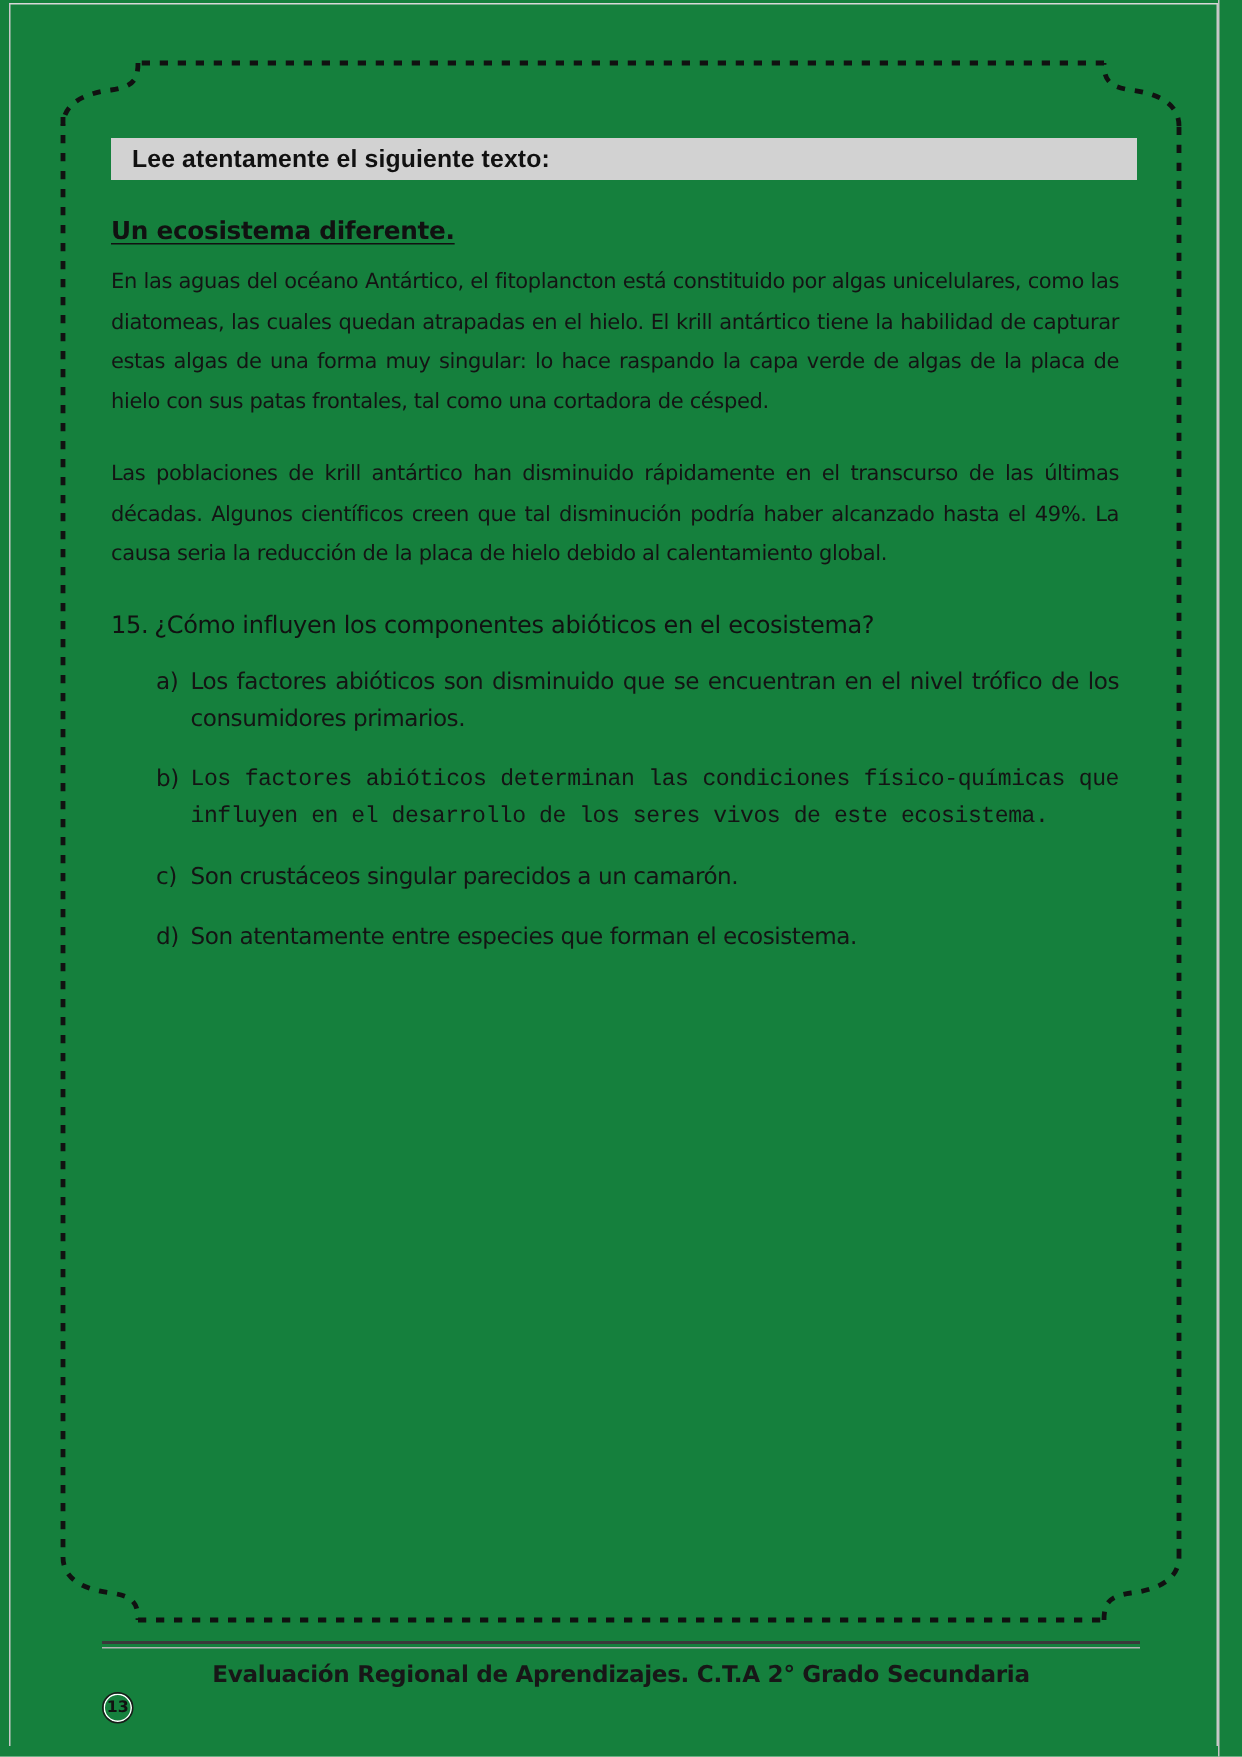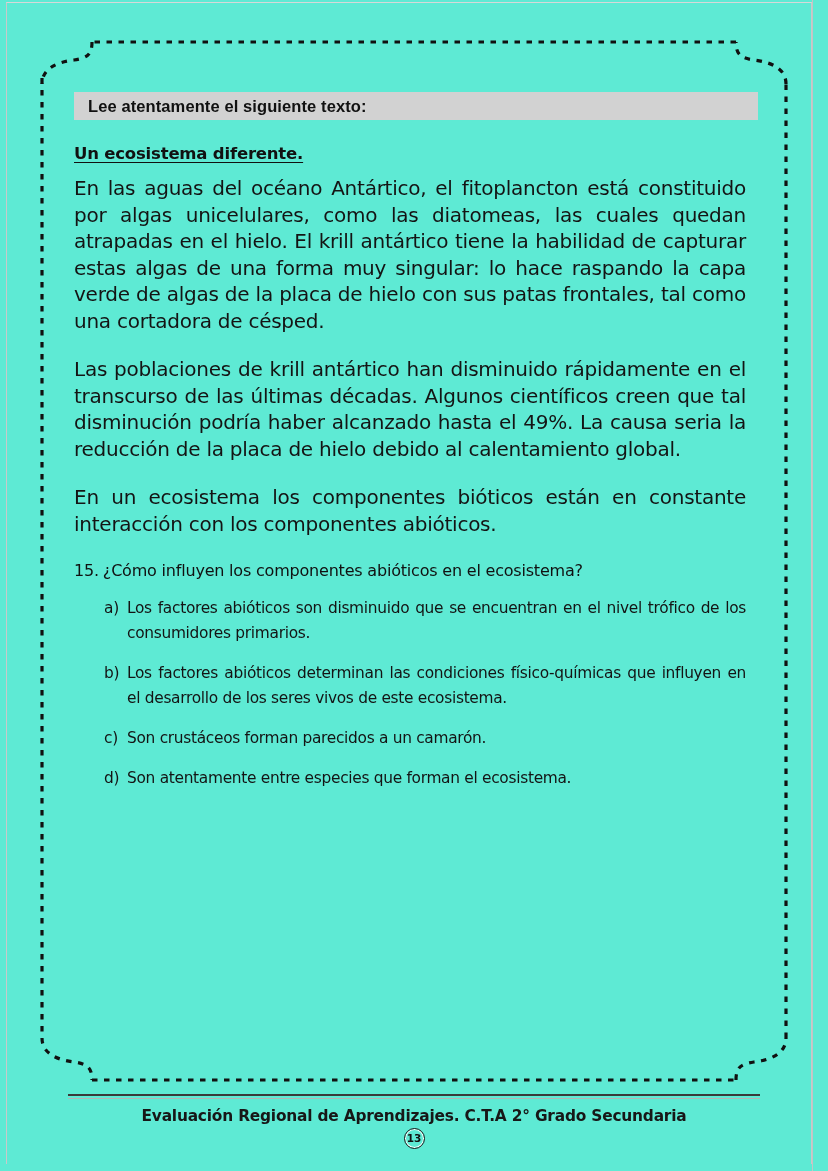--- a/index.html
+++ b/index.html
@@ -14,21 +14,21 @@
     font-family: "DejaVu Sans", sans-serif;
     color: #1a1a1a;
     overflow: hidden;
   }
 
   
   #page {
     position: relative;
     width: 828px;
     height: 1171px;
-    background: #5eead4;
+    background: #15803d;
     box-sizing: border-box;
   }
 
   
   .page-frame {
     position: absolute;
     left: 6px;
     top: 2px;
     width: 806px;
     height: 1162px;
@@ -102,21 +102,21 @@
     color: #111;
     text-decoration: underline;
     text-underline-offset: 3px;
     letter-spacing: -0.2px;
     margin-bottom: 12px;
     display: inline-block;
   }
 
   p.para {
     margin: 0 0 22px 0;
-    font-size: 20px;
+    font-size: 14px;
     line-height: 26.5px;
     text-align: justify;
     letter-spacing: -0.25px;
     color: #141414;
   }
   p.para:last-child { margin-bottom: 0; }
 
   .question {
     margin-top: 24px;
     font-size: 16px;
@@ -140,21 +140,21 @@
   }
   .option .opt-letter {
     flex: 0 0 auto;
     min-width: 20px;
     padding-right: 3px;
   }
   .option .opt-text {
     flex: 1 1 auto;
     text-align: justify;
   }
-  .option.loose .opt-text { text-align: justify; }
+  .option.loose .opt-text { text-align: justify; font-family: Liberation Mono, monospace; }
 
   
   .footer {
     position: absolute;
     left: 68px;
     top: 1094px;
     width: 692px;
   }
   .footer-rule-top {
     height: 2px;
@@ -172,21 +172,20 @@
     text-align: center;
     font-family: "DejaVu Sans", sans-serif;
     font-size: 15.4px;
     letter-spacing: -0.2px;
     color: #171717;
     font-weight: bold;
   }
   .page-number-wrap {
     margin-top: 3px;
     display: flex;
-    justify-content: center;
   }
   .page-number {
     width: 19px;
     height: 19px;
     border: 1.6px solid #1a1a1a;
     border-radius: 50%;
     display: flex;
     align-items: center;
     justify-content: center;
     font-family: "DejaVu Sans", sans-serif;
@@ -243,41 +242,40 @@
     </div>
 
     <div class="body-col">
 
       <div>
         <span class="reading-title">Un ecosistema diferente.</span>
       </div>
 
       <p class="para">En las aguas del océano Antártico, el fitoplancton está constituido por algas unicelulares, como las diatomeas, las cuales quedan atrapadas en el hielo. El krill antártico tiene la habilidad de capturar estas algas de una forma muy singular: lo hace raspando la capa verde de algas de la placa de hielo con sus patas frontales, tal como una cortadora de césped.</p>
       <p class="para">Las poblaciones de krill antártico han disminuido rápidamente en el transcurso de las últimas décadas. Algunos científicos creen que tal disminución podría haber alcanzado hasta el 49%. La causa seria la reducción de la placa de hielo debido al calentamiento global.</p>
-      <p class="para">En un ecosistema los componentes bióticos están en constante interacción con los componentes abióticos.</p>
 
       <div class="question">
         <span class="qnum">15.</span><span>¿Cómo influyen los componentes abióticos en el ecosistema?</span>
       </div>
 
       <div class="options">
 
         <div class="option">
           <span class="opt-letter">a)</span>
           <span class="opt-text">Los factores abióticos son disminuido que se encuentran en el nivel trófico de los consumidores primarios.</span>
         </div>
 
         <div class="option loose">
           <span class="opt-letter">b)</span>
           <span class="opt-text">Los factores abióticos determinan las condiciones físico-químicas que influyen en el desarrollo de los seres vivos de este ecosistema.</span>
         </div>
 
         <div class="option">
           <span class="opt-letter">c)</span>
-          <span class="opt-text">Son crustáceos forman parecidos a un camarón.</span>
+          <span class="opt-text">Son crustáceos singular parecidos a un camarón.</span>
         </div>
 
         <div class="option">
           <span class="opt-letter">d)</span>
           <span class="opt-text">Son atentamente entre especies que forman el ecosistema.</span>
         </div>
 
       </div>
     </div>
   </div>

